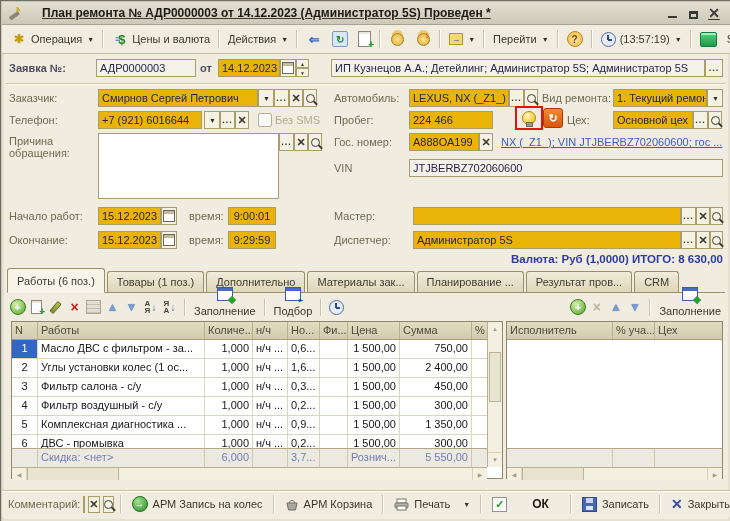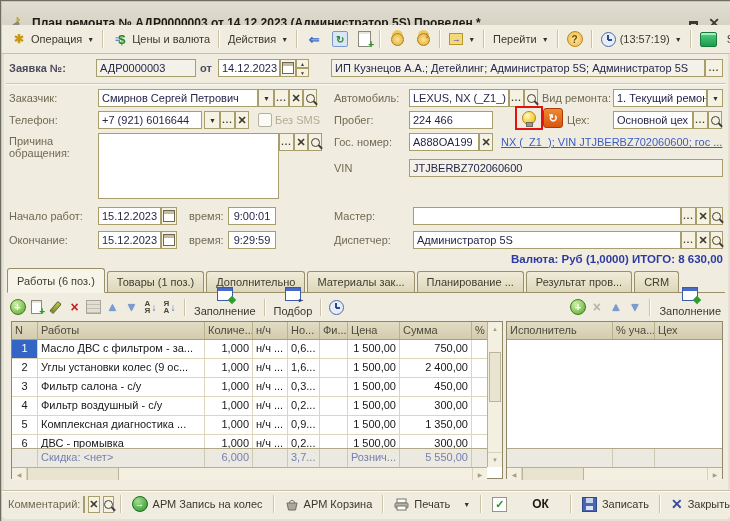--- a/index.html
+++ b/index.html
@@ -2,21 +2,21 @@
 <html><head>
 <meta charset="utf-8">
 <style>
   html,body{margin:0;padding:0;background:#9a9890;font-family:"Liberation Sans",sans-serif;}
   .window{position:relative;width:730px;height:521px;background:#f0ede0;border:1px solid #6d6d64;
           box-shadow:inset 0 0 0 1px #c9c6b6, inset 0 0 0 3px #e4e1d2;overflow:hidden;
           font-family:"Liberation Sans",sans-serif;font-size:11px;color:#3c3a2e;}
   
   .titlebar{position:absolute;left:1px;top:1px;right:1px;height:22px;
             background:linear-gradient(#e2dfd2,#ccc9ba);border-bottom:1px solid #a7a394;
-            display:flex;align-items:center;padding:10px 6px;gap:10px;text-decoration:underline;}
+            display:flex;align-items:center;padding:0 6px;gap:20px;text-decoration:underline;}
   .title-text{font-weight:bold;font-size:12px;color:#1c1b14;white-space:nowrap;overflow:hidden;flex:1;}
   .wctl{display:flex;align-items:center;gap:9px;margin-right:4px;}
   .wc{width:12px;height:12px;display:flex;align-items:flex-end;justify-content:center;color:#3a3a34;font-weight:bold;}
   .wc-min::after{content:"";width:9px;height:2px;background:#3a3a34;margin-bottom:1px;}
   .wc-max::after{content:"";width:9px;height:8px;border:2px solid #3a3a34;border-top-width:3px;box-sizing:border-box;}
   .wc-close{font-size:14px;line-height:12px;align-items:center;}
   
   .toolbar{position:absolute;left:1px;top:24px;right:1px;height:28px;display:flex;align-items:center;
            padding:0 4px;background:#f0ede0;border-bottom:1px solid #c6c0a6;}
   .tbtn{display:flex;align-items:center;gap:4px;padding:3px 5px;white-space:nowrap;color:#3a382c;}
@@ -37,21 +37,21 @@
   .ic-export{width:12px;height:10px;background:#f6d878;border:1px solid #b8962e;color:#2255cc;font-size:9px;font-weight:bold;}
   .ic-help{width:14px;height:14px;border-radius:50%;background:radial-gradient(#ffe9a8,#eeb33c);border:1px solid #c08a18;color:#6b4a00;font-weight:bold;font-size:10px;}
   .ic-clock{position:relative;width:13px;height:13px;border-radius:50%;background:#e8eef8;border:1px solid #4a6aa8;}
   .ic-clock::after{content:"";position:absolute;left:5px;top:2px;width:2px;height:5px;background:#2a4a88;}
   .ic-clock::before{content:"";position:absolute;left:6px;top:6px;width:4px;height:2px;background:#2a4a88;}
   .ic-sms{width:15px;height:13px;background:linear-gradient(#4ed37e,#1e9a4c);border:1px solid #157a3a;border-radius:2px;box-shadow:inset 0 2px 0 #a8ecc2;}
   
   .lbl{position:absolute;color:#6f6a54;white-space:nowrap;}
   .lbl.bold{font-weight:bold;color:#4c4a5e;}
   .lbl.dis{color:#b2ac96;}
-  .fld{position:absolute;box-sizing:border-box;height:18px;background:#ffffff;border:1px solid #a89e6c;
+  .fld{position:absolute;box-sizing:border-box;height:18px;background:#eab308;border:1px solid #a89e6c;
        line-height:16px;padding:0 3px;color:#26264a;white-space:nowrap;overflow:hidden;}
   .fld.gray{background:#f3f1e8;}
   .fld.right{text-align:left;}
   .fld.center{text-align:center;}
   .area{position:absolute;box-sizing:border-box;background:#fff;border:1px solid #a89e6c;}
   .sbtn{position:absolute;box-sizing:border-box;height:18px;background:#f5f2e4;border:1px solid #a89e6c;
         display:flex;align-items:center;justify-content:center;font-size:9px;color:#3c3a2e;}
   .sbtn .dd{font-size:7px;}
   .sbtn .x{font-weight:bold;font-size:11px;line-height:10px;}
   .dots{font-weight:bold;letter-spacing:1px;font-size:9px;}
@@ -455,21 +455,21 @@
           <div class="tcell c2 right">1,000</div>
           <div class="tcell c3">н/ч ...</div>
           <div class="tcell c4">0,6...</div>
           <div class="tcell c5"></div>
           <div class="tcell c6 right">1 500,00</div>
           <div class="tcell c7 right">750,00</div>
           <div class="tcell c8"></div>
         </div>
         <div class="trow">
           <div class="tcell c0 center">2</div>
-          <div class="tcell c1">Углы установки колес (9 ос...</div>
+          <div class="tcell c1">Углы установки колес (1 ос...</div>
           <div class="tcell c2 right">1,000</div>
           <div class="tcell c3">н/ч ...</div>
           <div class="tcell c4">1,6...</div>
           <div class="tcell c5"></div>
           <div class="tcell c6 right">1 500,00</div>
           <div class="tcell c7 right">2 400,00</div>
           <div class="tcell c8"></div>
         </div>
         <div class="trow">
           <div class="tcell c0 center">3</div>

